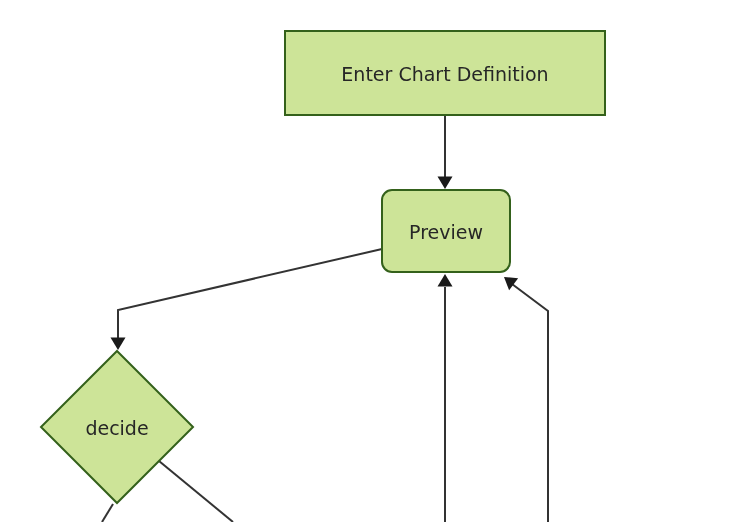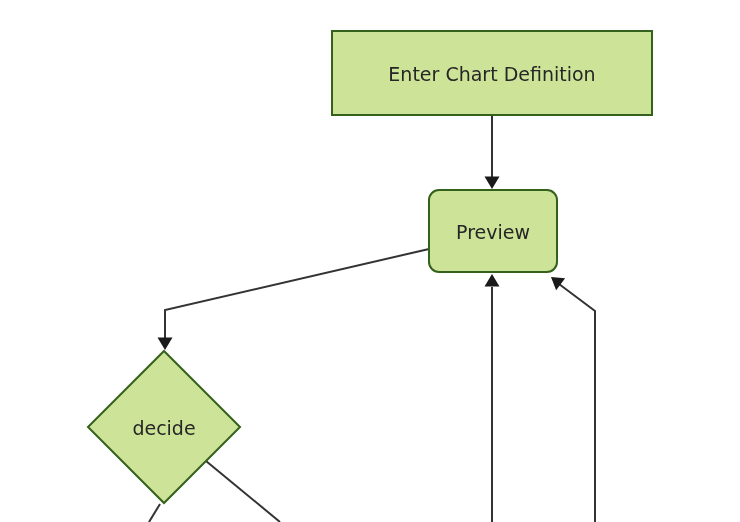--- a/index.html
+++ b/index.html
@@ -7,21 +7,20 @@
     padding: 0;
     background: #ffffff;
     width: 740px;
     height: 522px;
     overflow: hidden;
   }
   .canvas-wrap {
     width: 644px;
     height: 522px;
     background: #ffffff;
-    margin-left: 47px;
   }
   svg { display: block; }
   .node-shape {
     fill: #cde498;
     stroke: #34611b;
     stroke-width: 2;
   }
   .edge-line {
     stroke: #333333;
     stroke-width: 2;

